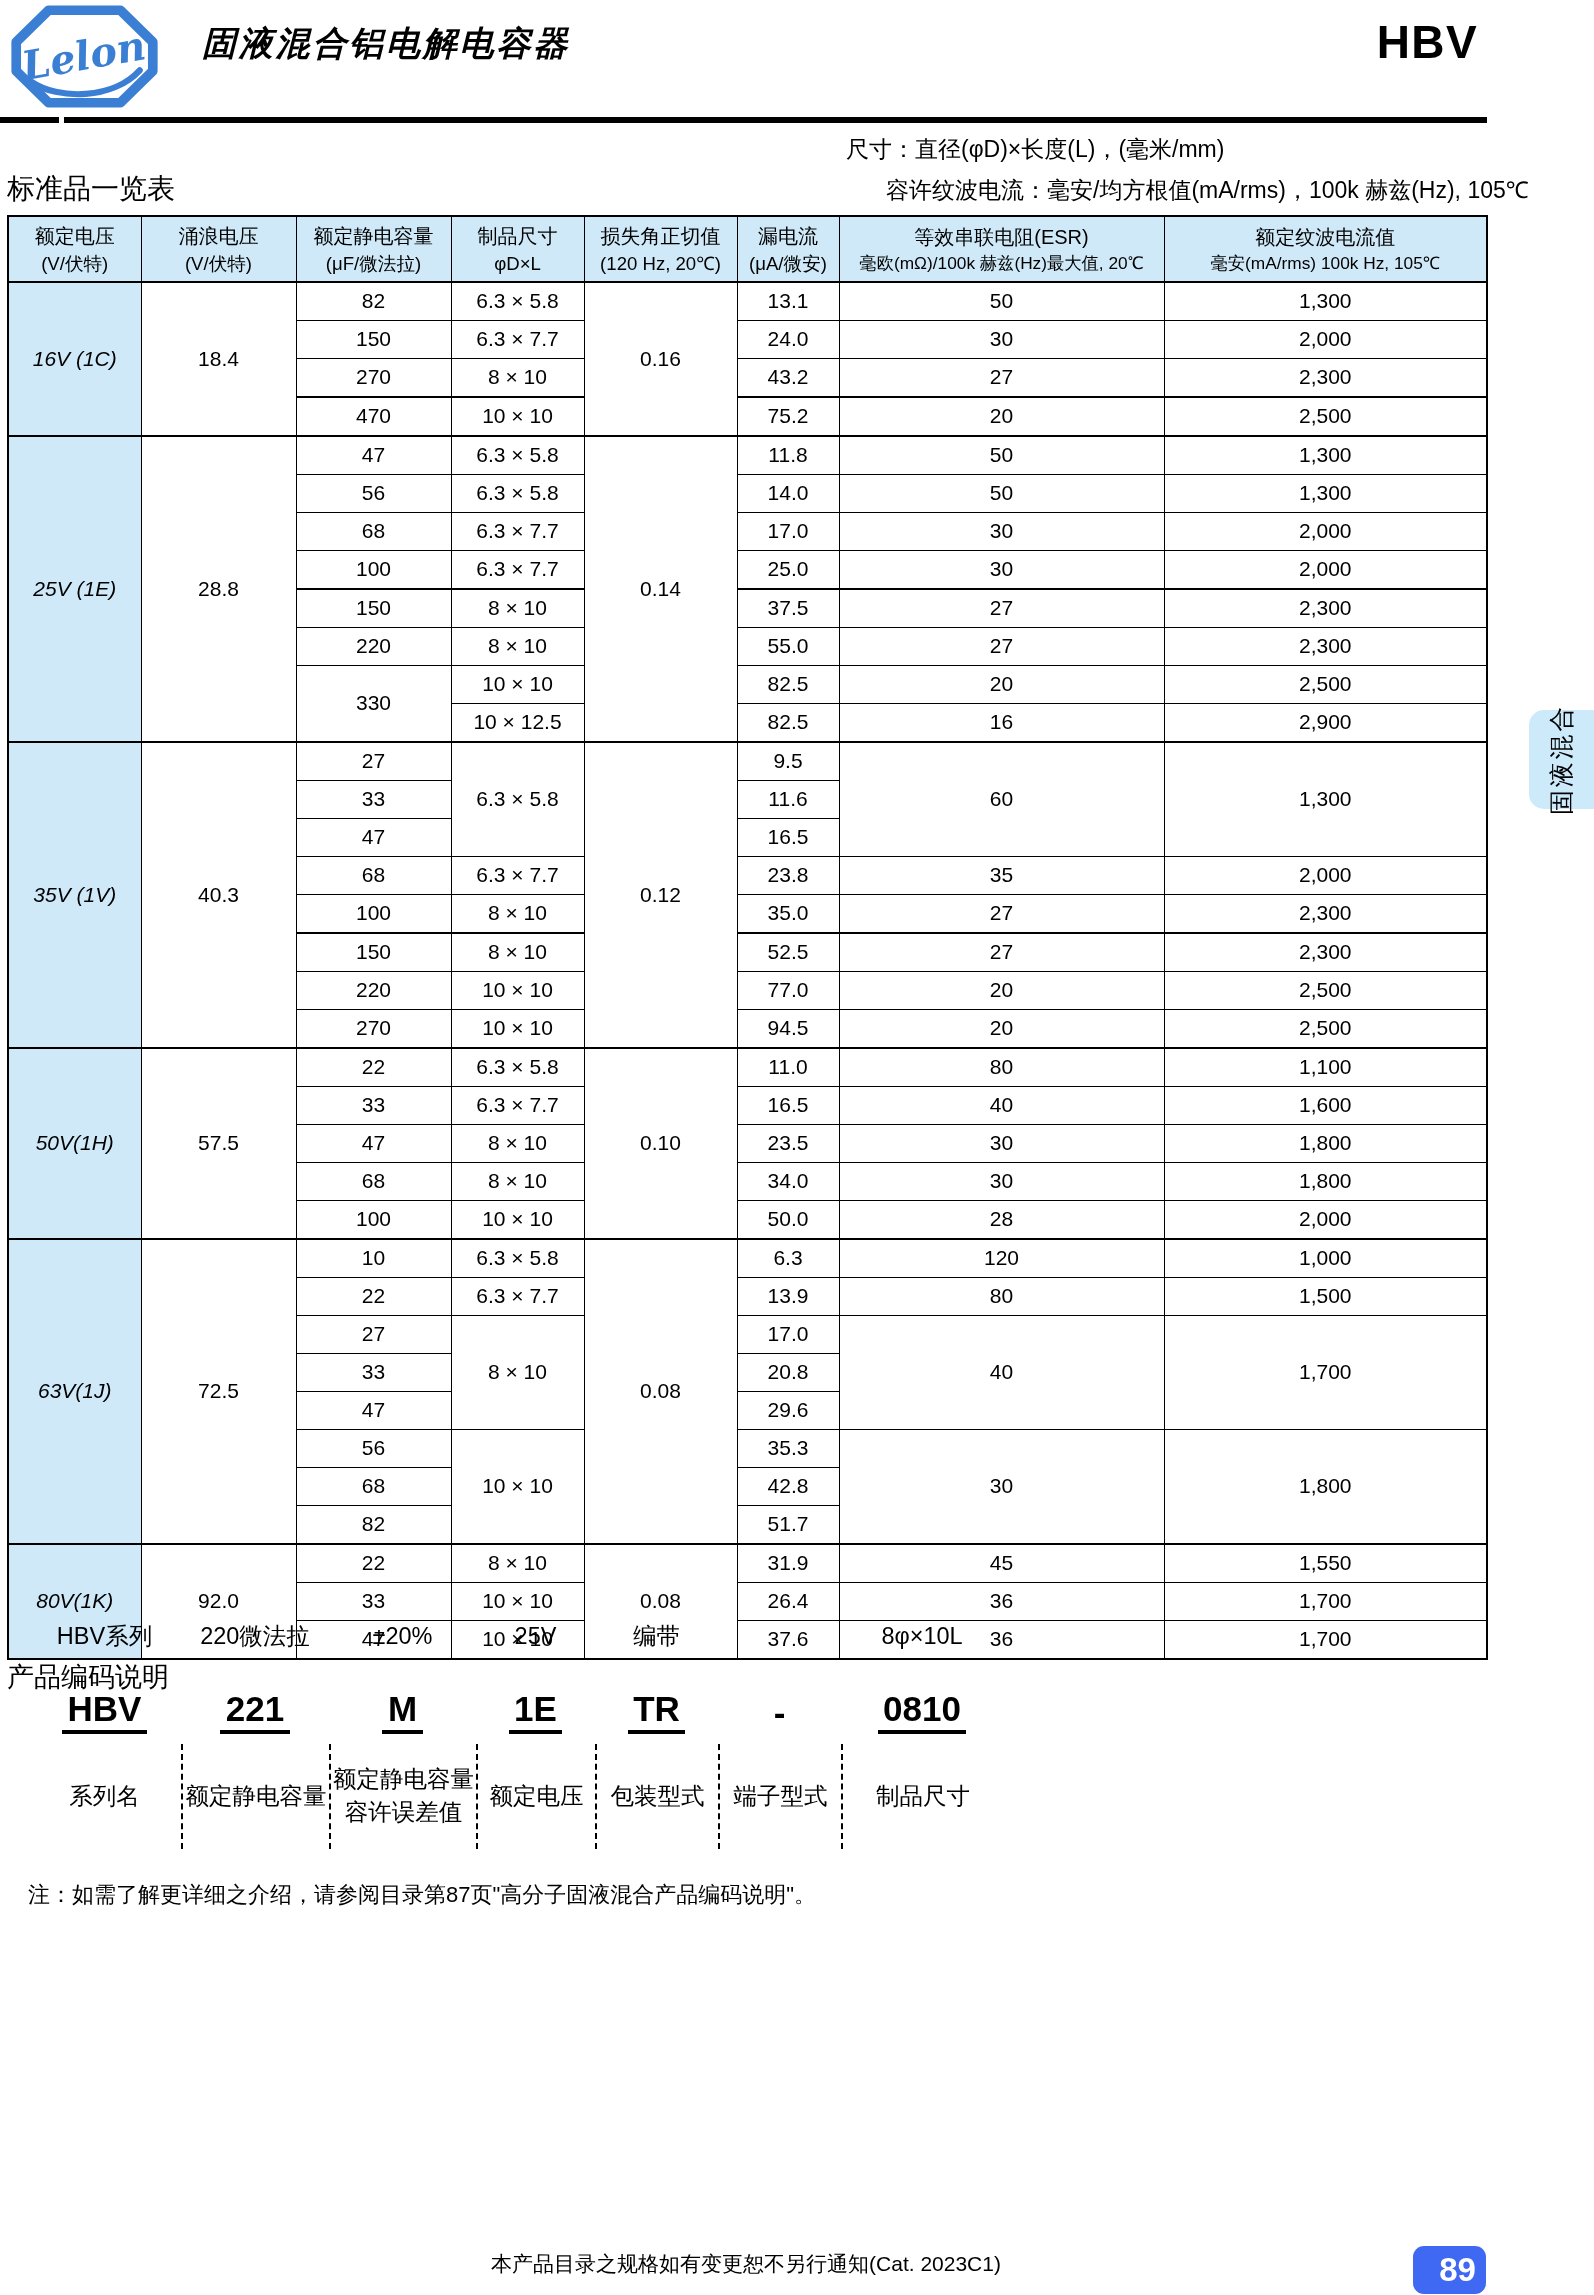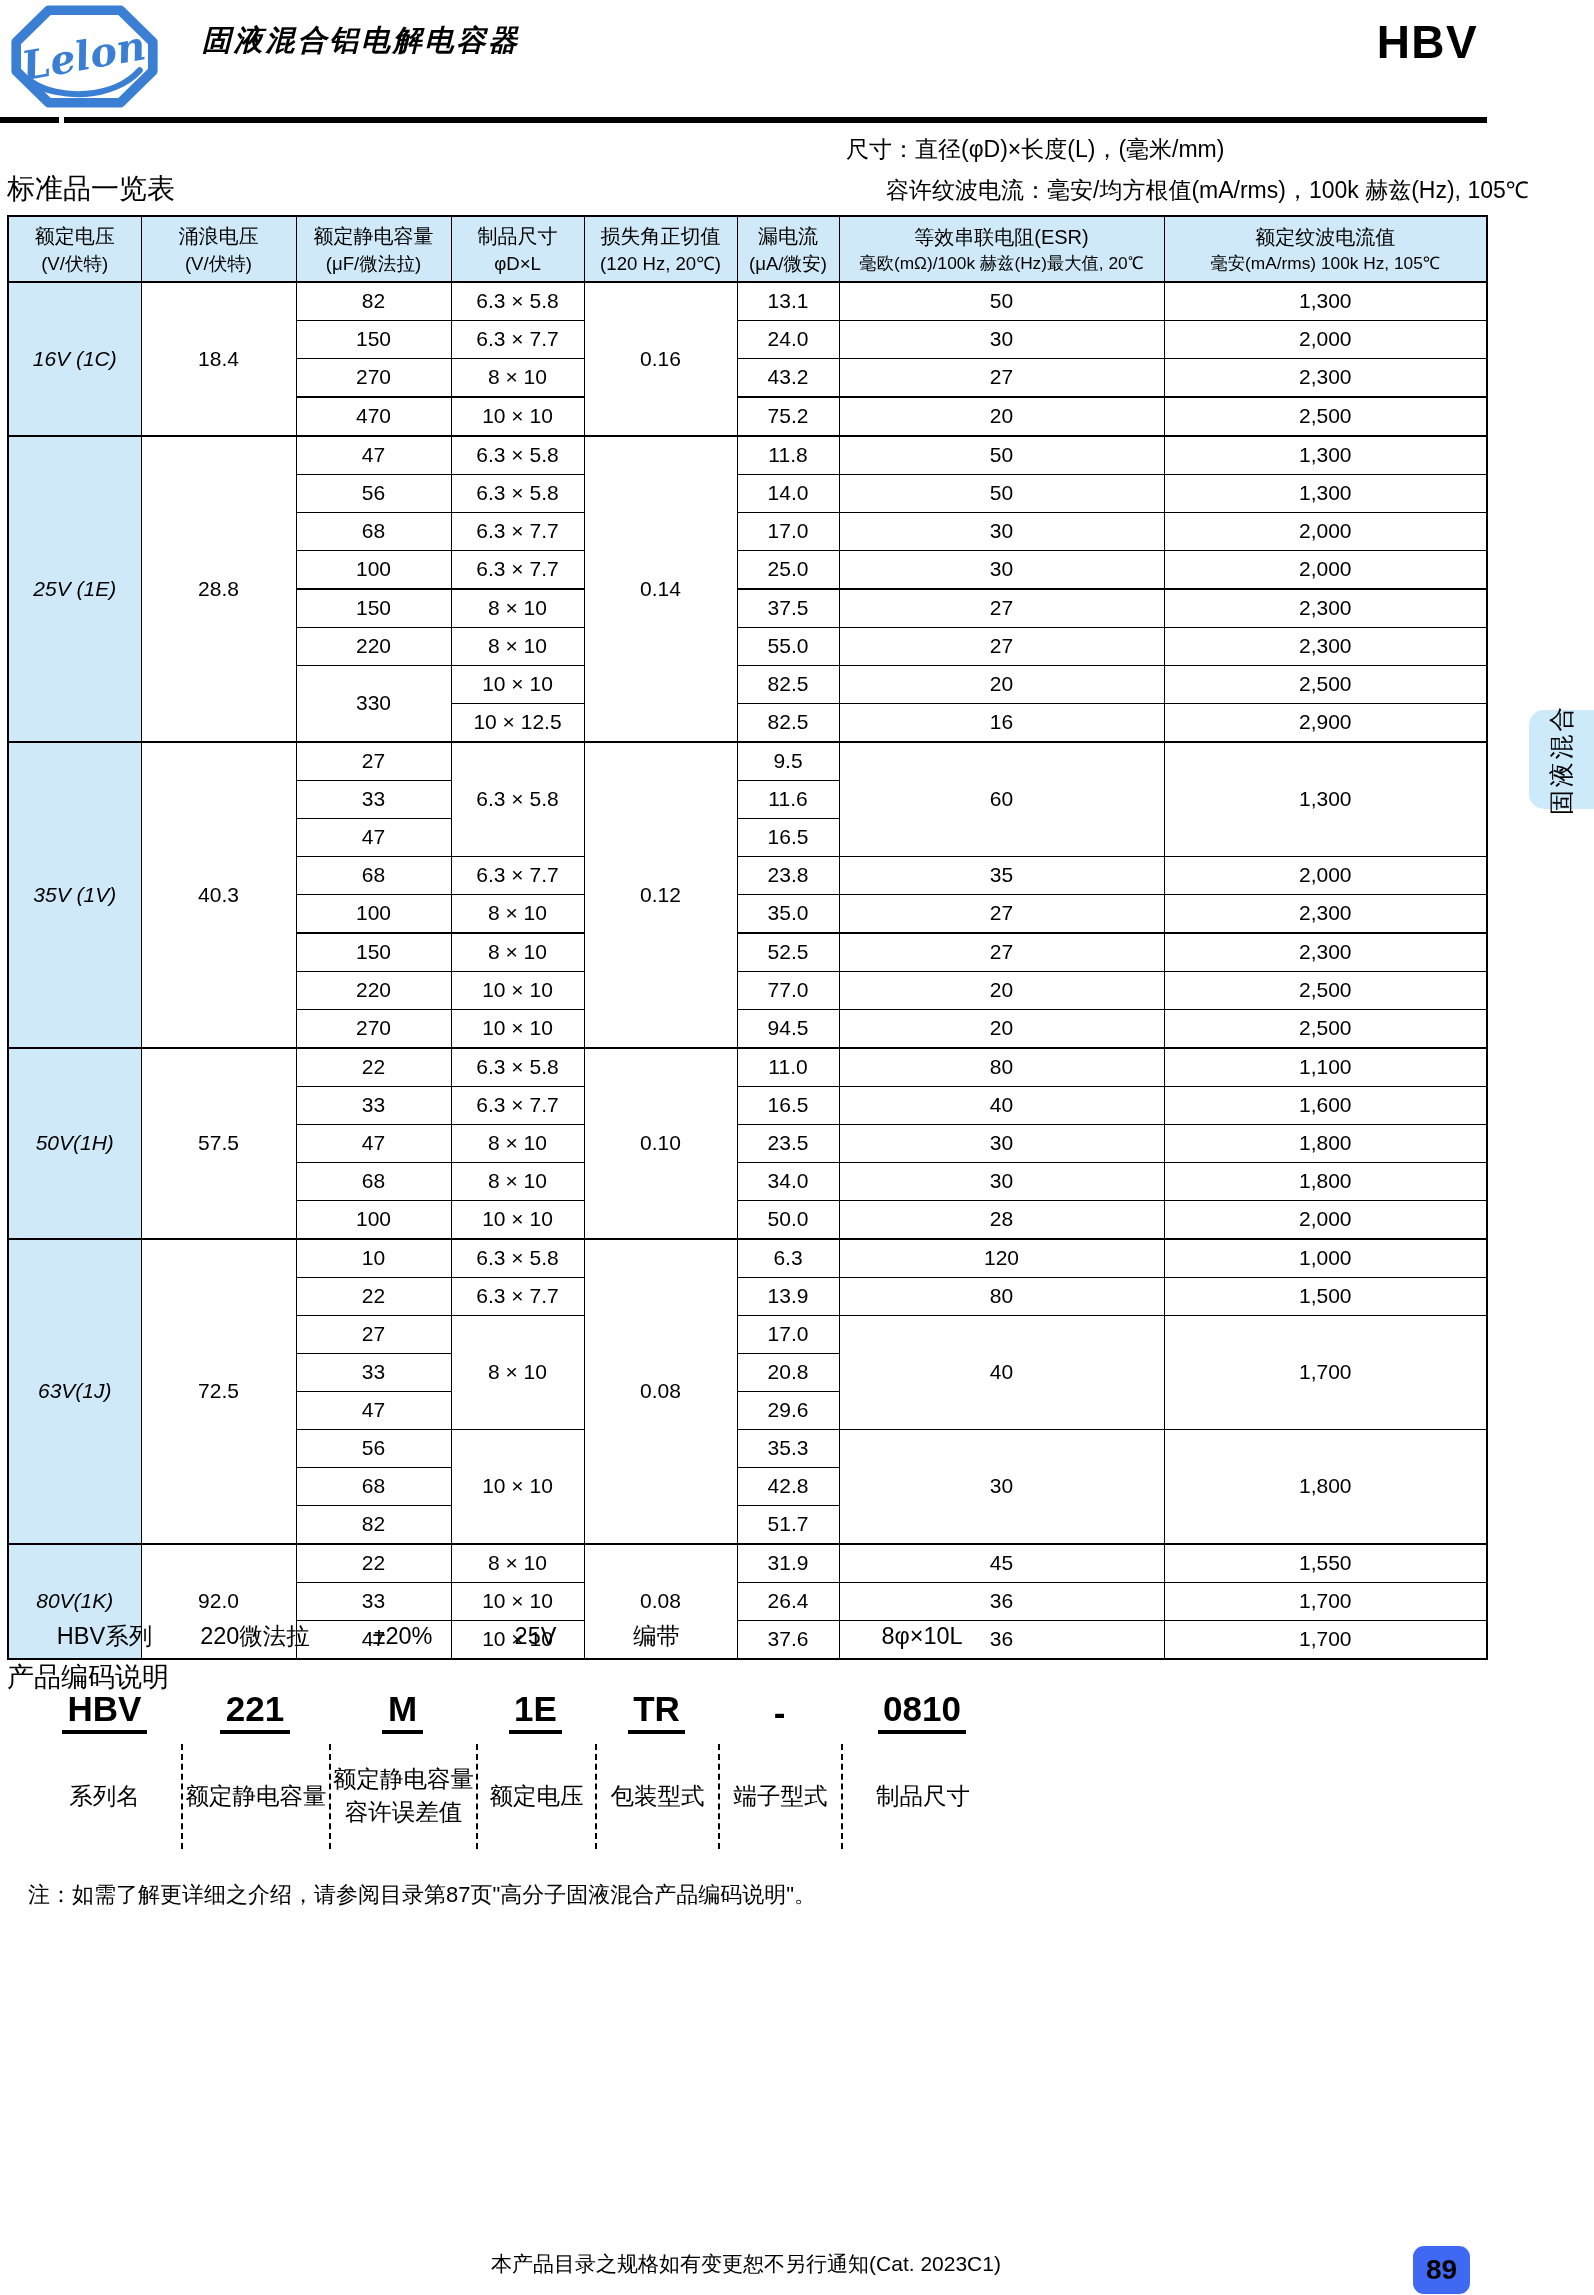--- a/index.html
+++ b/index.html
@@ -2,21 +2,21 @@
 <html style="--hdr: #cfe9f8; --tab: #cdeafb; --badge: #3f69f2;font-size:11px"><head>
 <meta charset="utf-8">
 <style>
   html,body{margin:0;padding:0;}
   body{
     width:1595px;height:2295px;position:relative;background:#fff;color:#000;
     font-family:"Liberation Sans", sans-serif;overflow:hidden;
   }
   
   .logo{position:absolute;left:9.7px;top:4.1px;width:149px;height:105px;}
-  .doc-title{position:absolute;left:202px;top:21px;font-size:29px;font-weight:bold;font-style:italic;letter-spacing:2.8px;}
+  .doc-title{position:absolute;left:202px;top:21px;font-size:34px;font-weight:bold;font-style:italic;letter-spacing:2.8px;}
   .series{position:absolute;right:117px;top:15px;font-size:46px;font-weight:bold;letter-spacing:1.4px;}
   .rule{position:absolute;top:117px;height:6.2px;background:#000;}
   .rule.r1{left:0;width:59px;}
   .rule.r2{left:64px;width:1423px;}
   
   .spec-line{position:absolute;left:846px;font-size:23px;}
   .spec-line.s1{top:134px;}
   .spec-line.s2{top:173px;margin-left:40px;}
   .table-title{position:absolute;left:7px;top:170px;font-size:28px;}
   
@@ -51,22 +51,22 @@
   .ccode{height:59px;display:flex;align-items:flex-end;justify-content:center;font-size:35px;font-weight:bold;}
   .ccode span{padding:0 5.5px 1.4px 5.5px;}
   .ccode span.u{border-bottom:4.8px solid #000;}
   .cbot{margin-top:9.7px;height:105px;display:flex;flex-direction:column;align-items:center;justify-content:center;font-size:23.5px;line-height:1.4;text-align:center;}
   .cbot.sep{border-left:2.1px dashed #000;}
   .note{position:absolute;left:28px;top:1880px;font-size:22px;}
   
   .footer-notice{position:absolute;left:7px;top:2250px;width:1478px;text-align:center;font-size:21px;}
   .page-badge{
     position:absolute;left:1413px;top:2246px;width:57px;height:48px;border-radius:11px;
-    background:var(--badge,#3f69f2);color:#000000;font-size:28px;font-weight:bold;
-    display:flex;align-items:center;justify-content:center;
+    background:var(--badge,#3f69f2);color:#ffffff;font-size:33px;font-weight:bold;
+    display:flex;align-items:center;justify-content:center;padding-left:16px;
   }
 </style>
 </head>
 <body>
 
 <div class="logo">
   <svg width="149" height="105" viewBox="0 0 216 152">
     <polygon points="56,9 160,9 207,55 207,97 160,143 56,143 9,97 9,55" fill="#ffffff" stroke="#3b7fd4" stroke-width="14" stroke-linejoin="round"></polygon>
     <text x="108" y="95" text-anchor="middle" font-family="DejaVu Serif, serif" font-style="italic" font-weight="bold" font-size="58" fill="#3b7fd4" transform="rotate(-10 108 82)">Lelon</text>
     <path d="M30,112 C70,140 150,138 188,96" fill="none" stroke="#3b7fd4" stroke-width="9" stroke-linecap="round"></path>

